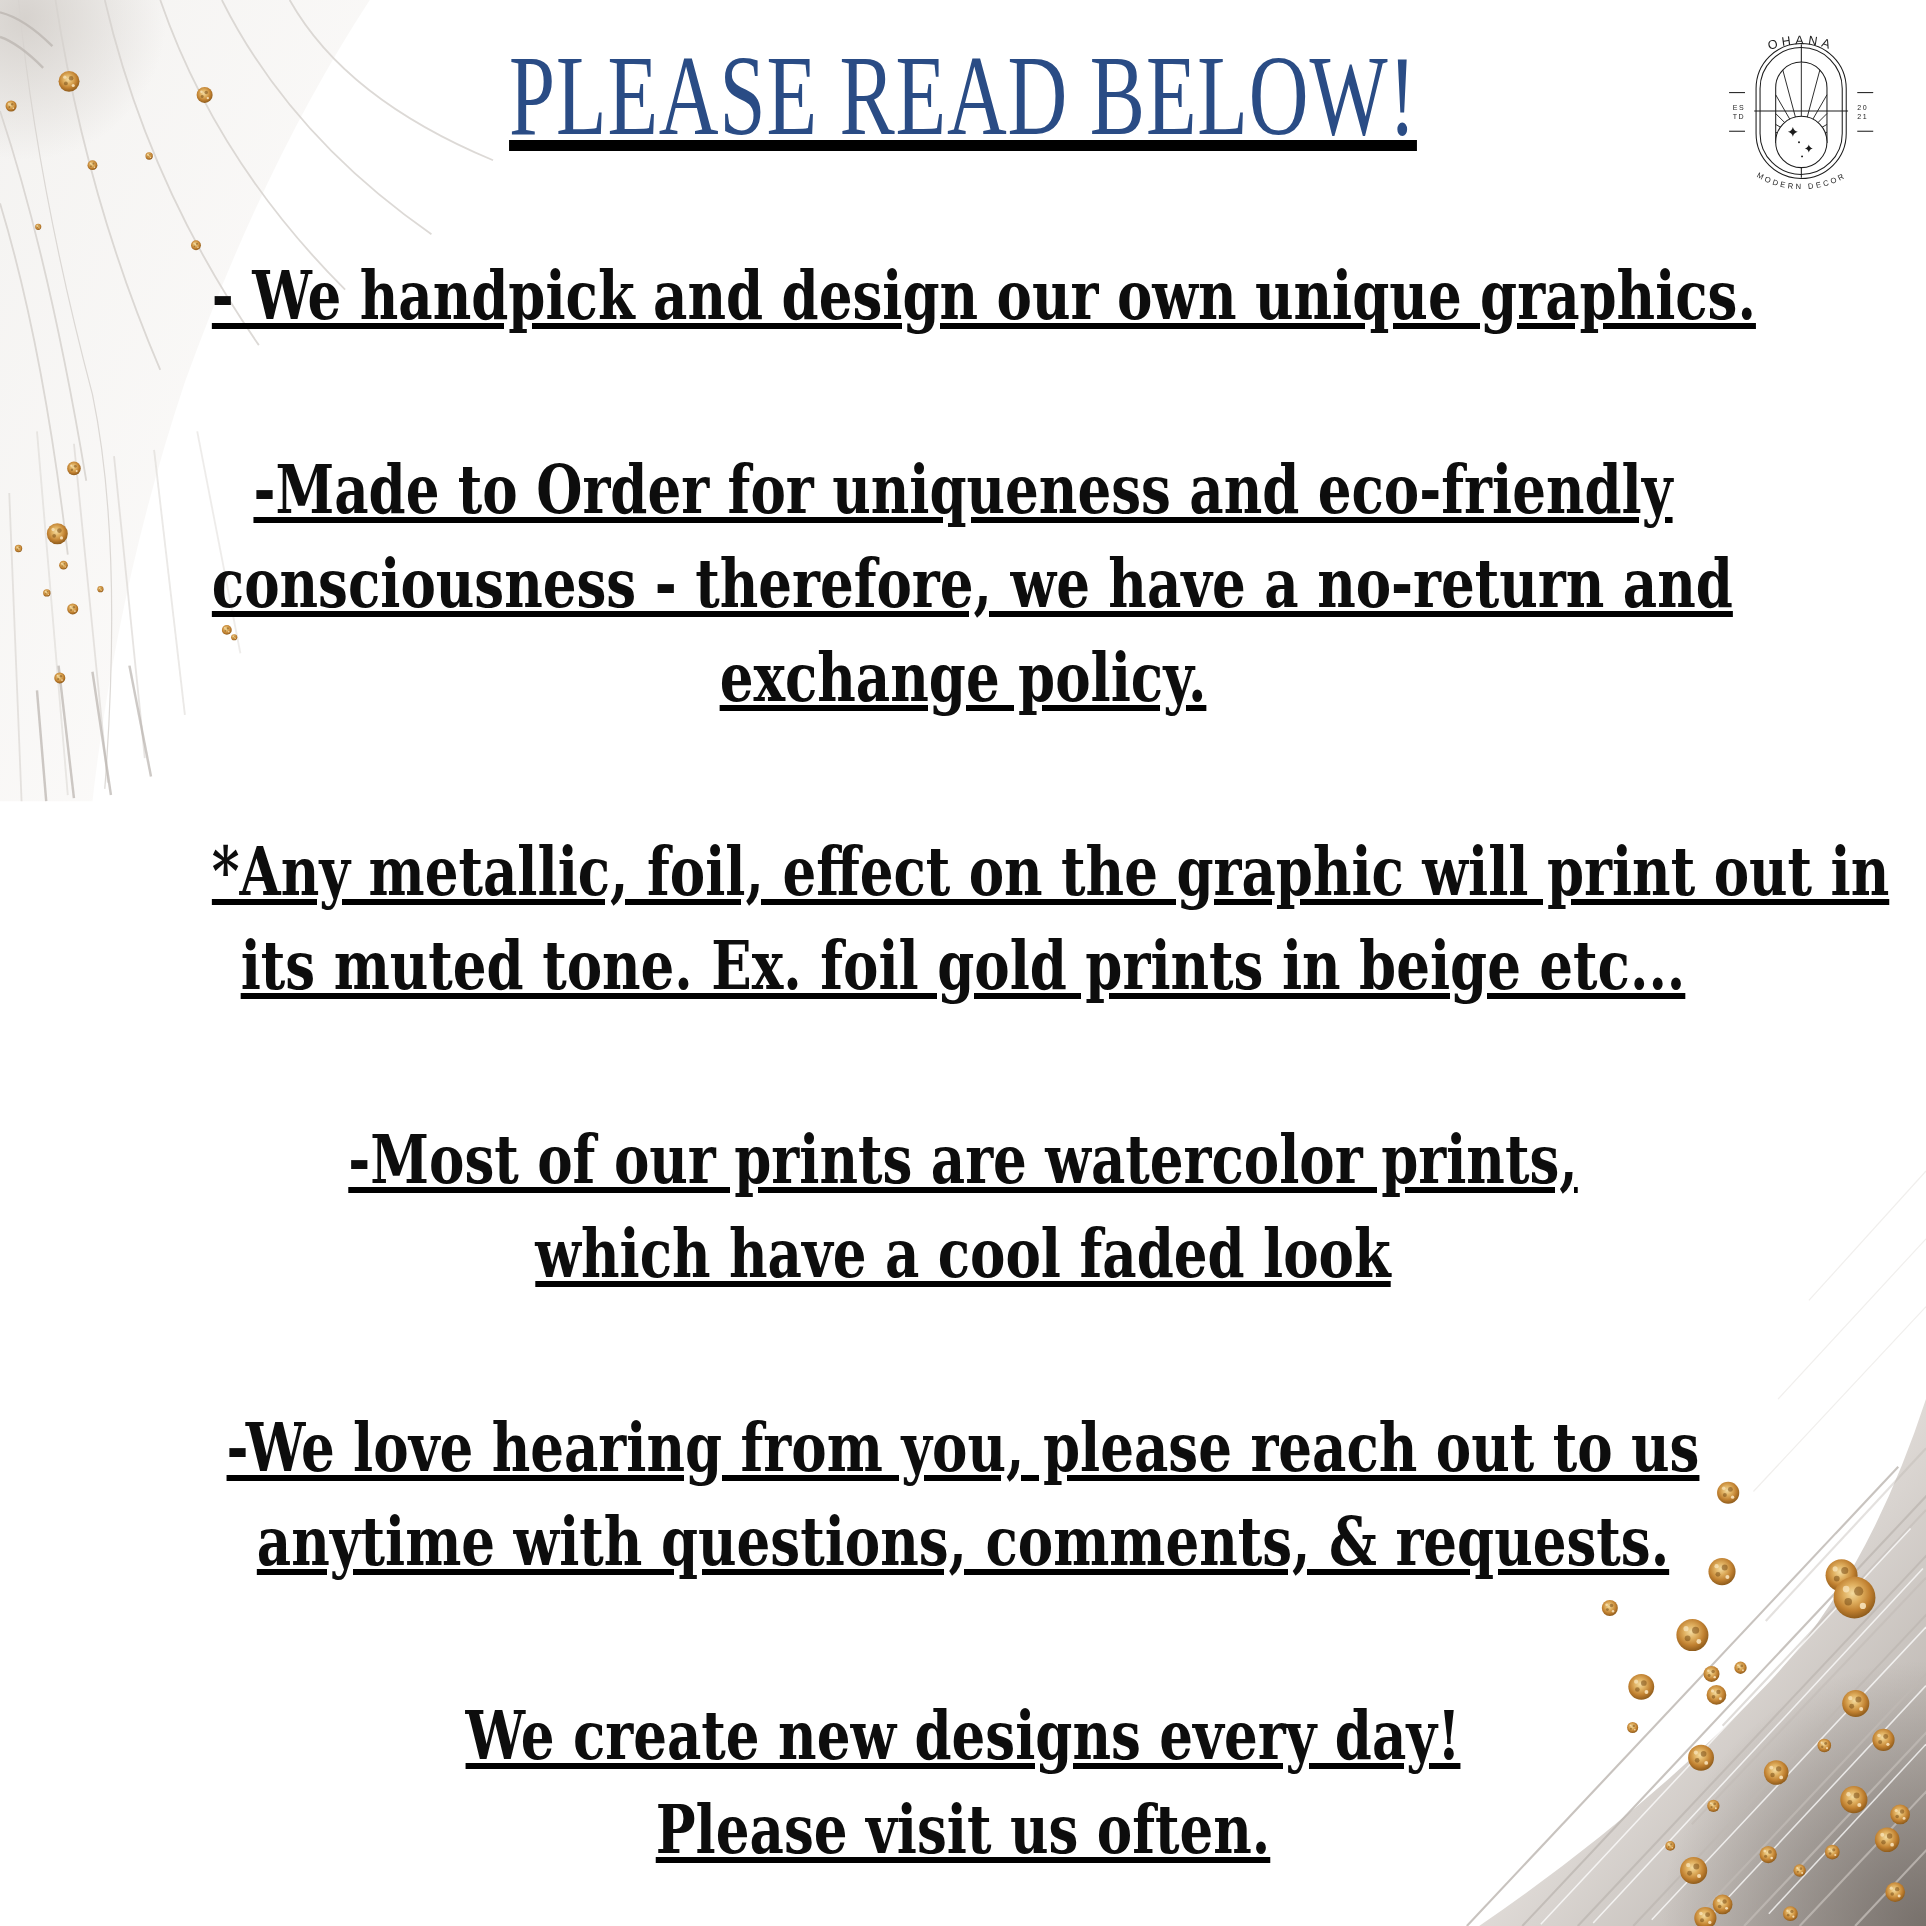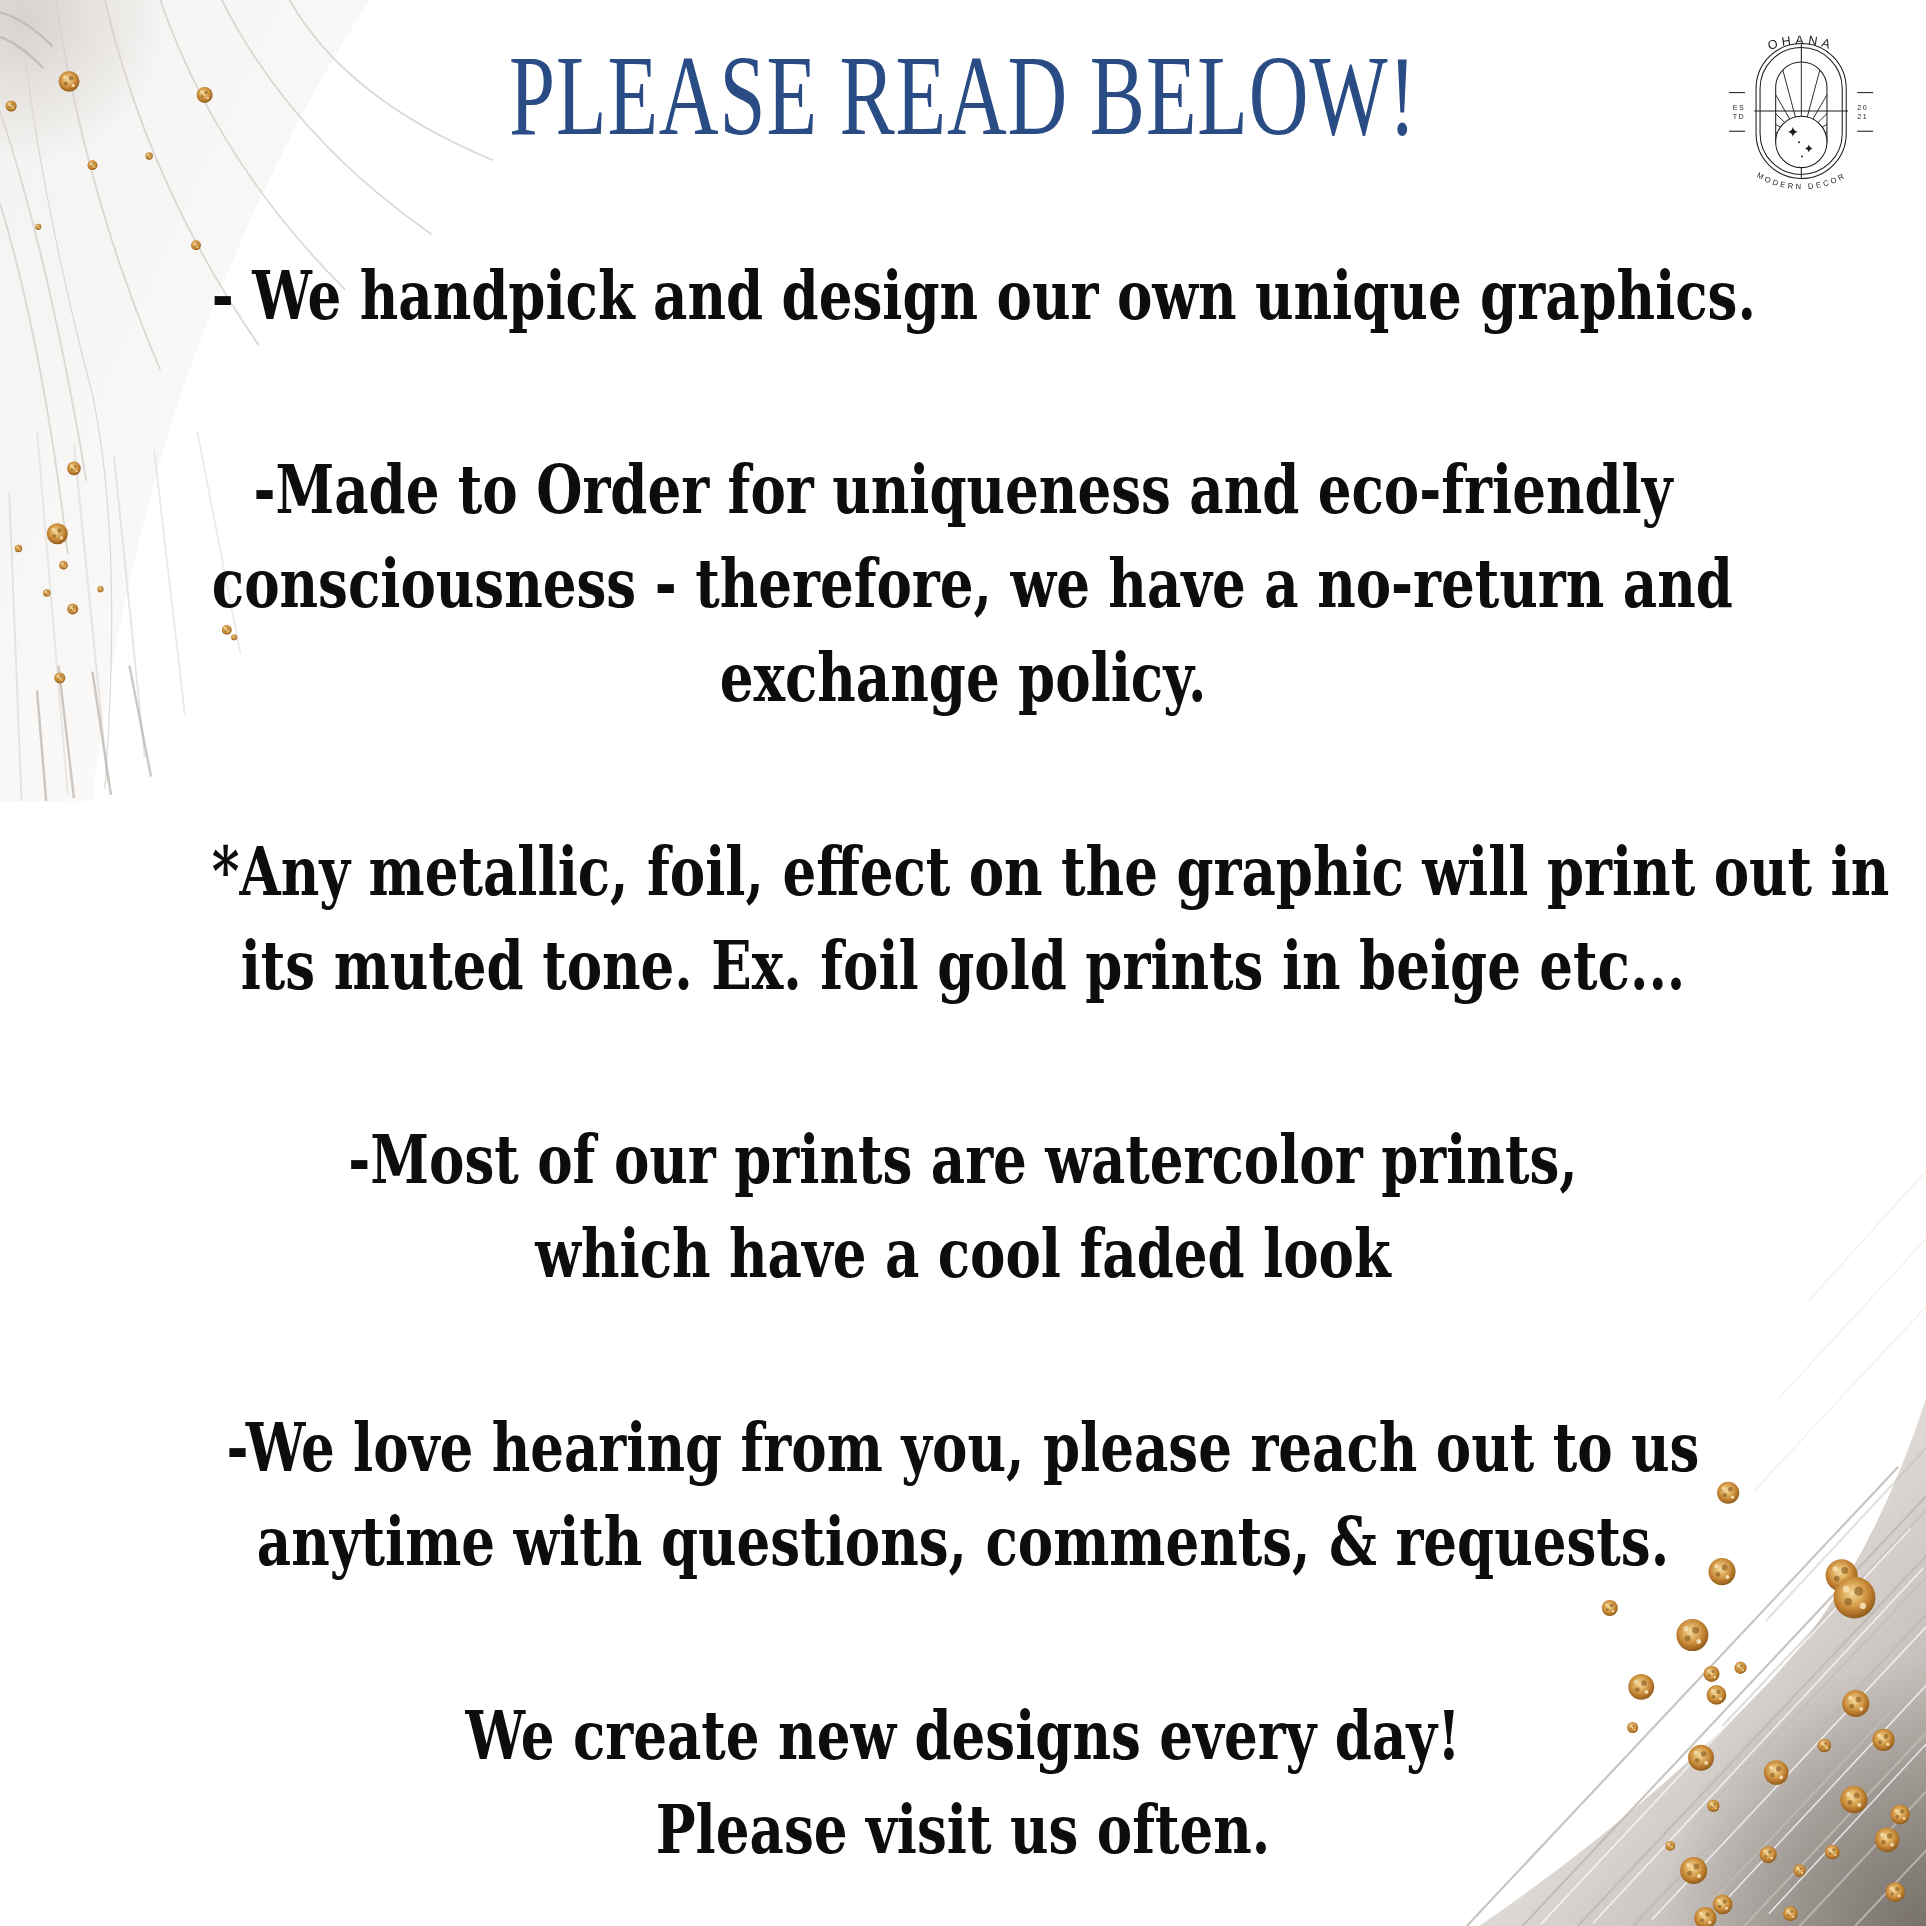--- a/index.html
+++ b/index.html
@@ -2,21 +2,21 @@
 <html style="font-size:10px"><head>
 <meta charset="utf-8">
 <style>
   html,body{margin:0;padding:0;}
   body{
     width:1926px;height:1926px;position:relative;overflow:hidden;
     background:#ffffff;
     font-family:"DejaVu Serif", serif;
   }
   .decor{position:absolute;top:0;left:0;width:1926px;height:1926px;z-index:0;}
-  .content{position:relative;z-index:1;}
+  .content{position:relative;z-index:1;text-decoration:underline;}
   h1.title{
     margin:32px 0 0;
     text-align:center;
     font-family:"Liberation Serif", serif;
     font-weight:400;
     font-size:115px;
     line-height:128px;
     letter-spacing:1.2px;
     color:#2a4c85;
     transform:scaleX(0.72);

